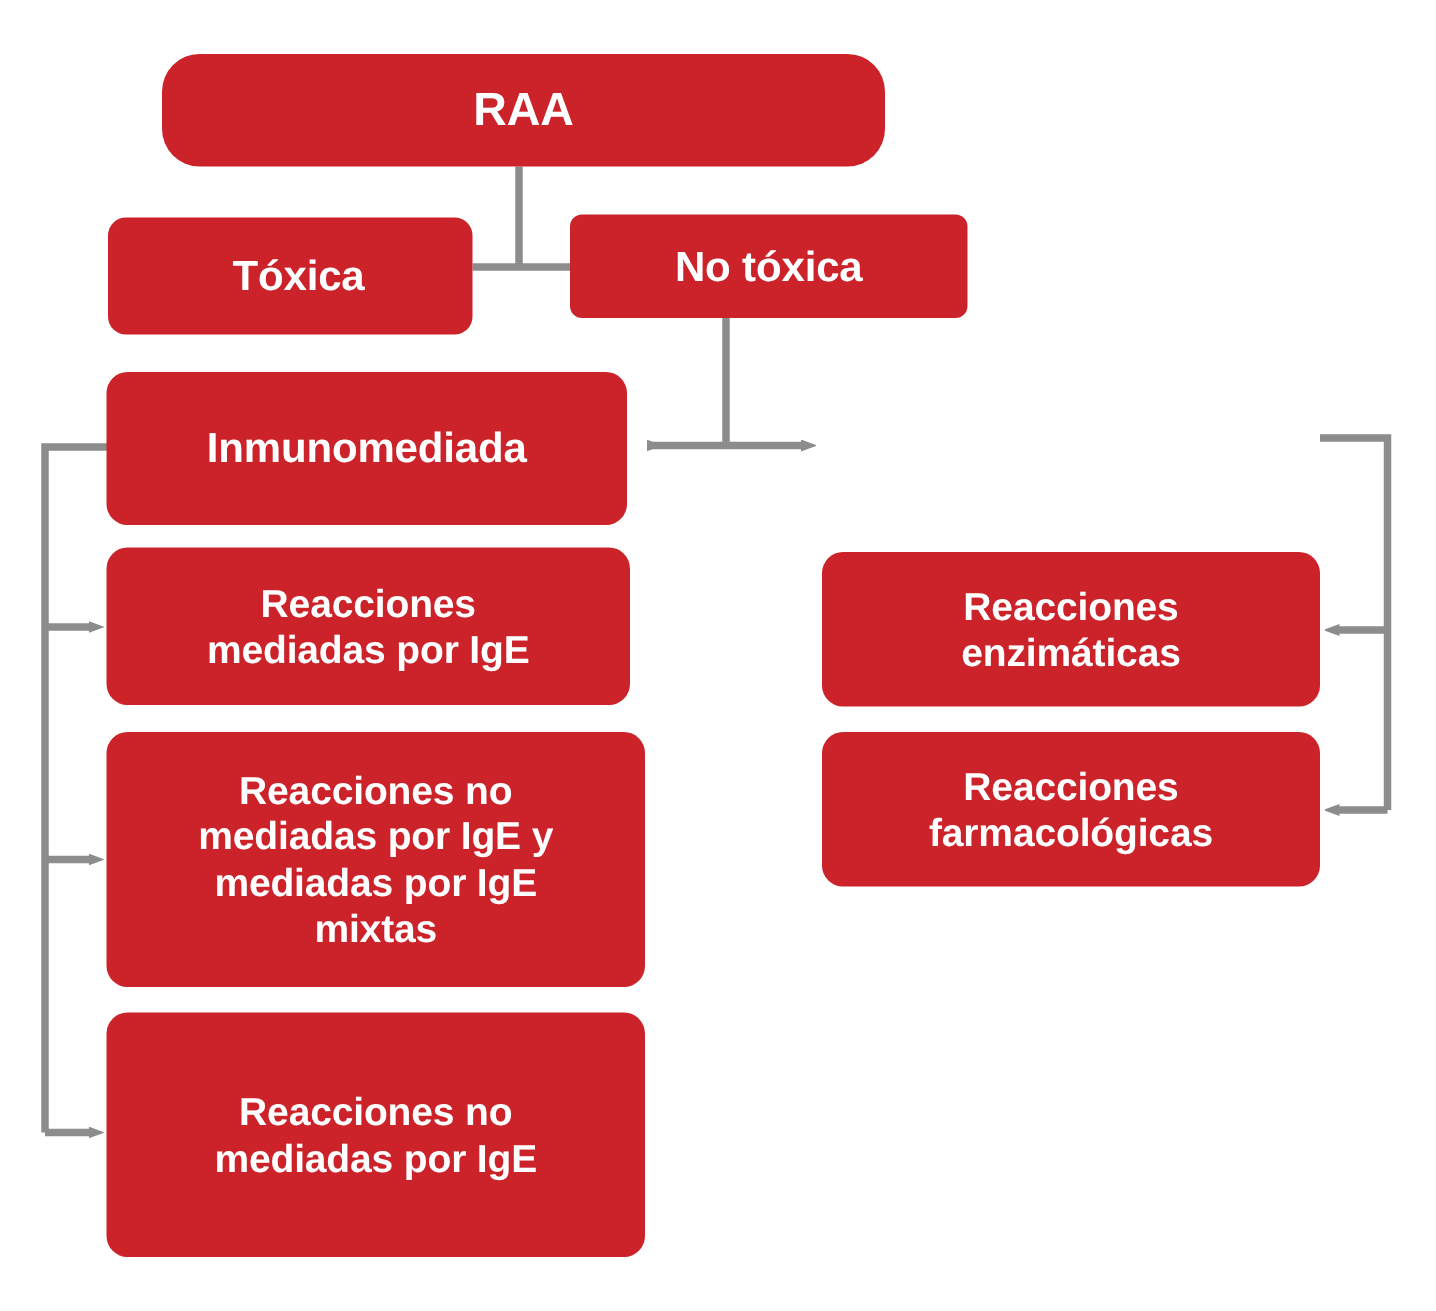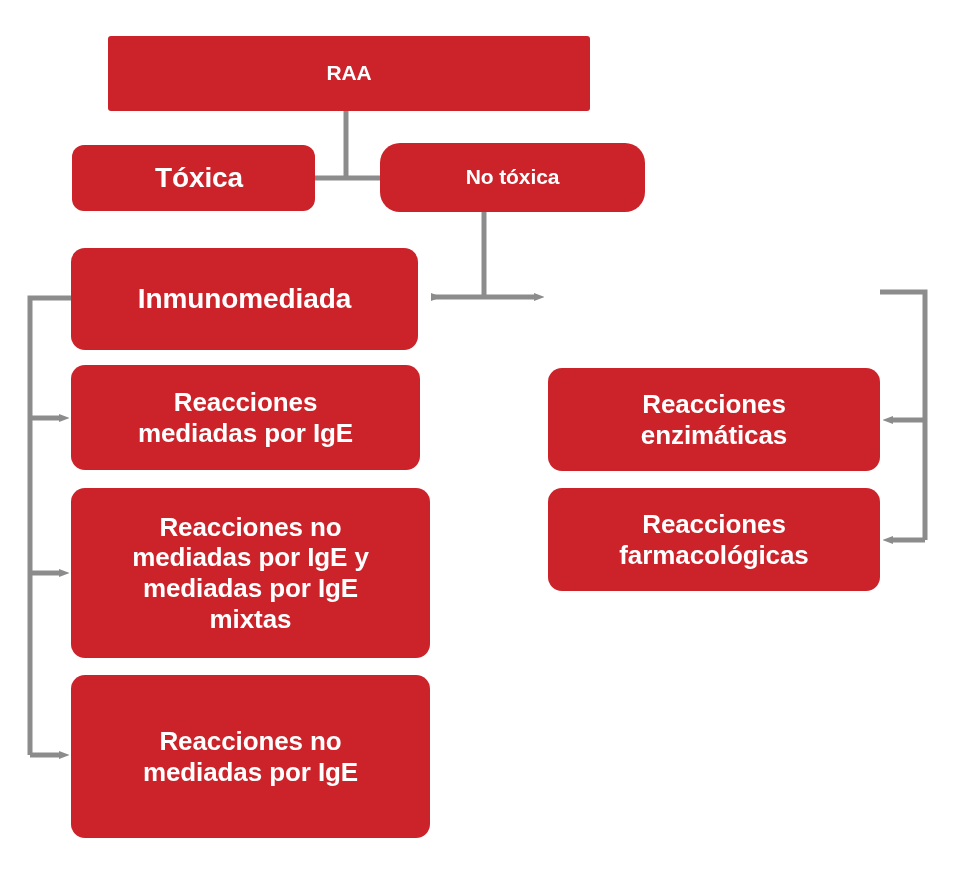--- a/index.html
+++ b/index.html
@@ -35,23 +35,23 @@
     display: flex;
     align-items: center;
     justify-content: center;
     text-align: center;
     font-weight: bold;
     line-height: 1.18;
     padding: 4px 10px;
     letter-spacing: -0.1px;
   }
   
-  .n-raa        { left: 108px; top: 36px;  width: 482px; height: 75px;  font-size: 21px; border-radius: 3px; }
-  .n-toxica     { left: 72px;  top: 145px; width: 243px; height: 66px;  font-size: 28px; border-radius: 12px; padding-left: 21px; }
-  .n-notoxica   { left: 380px; top: 143px; width: 265px; height: 69px;  font-size: 21px; border-radius: 20px; }
+  .n-raa        { left: 108px; top: 36px;  width: 482px; height: 75px;  font-size: 31px; border-radius: 25px; }
+  .n-toxica     { left: 72px;  top: 145px; width: 243px; height: 78px;  font-size: 28px; border-radius: 12px; padding-left: 21px; }
+  .n-notoxica   { left: 380px; top: 143px; width: 265px; height: 69px;  font-size: 28px; border-radius: 8px; }
   .n-inmuno     { left: 71px;  top: 248px; width: 347px; height: 102px; font-size: 28px; }
   .n-noinmuno   { left: 548px; top: 250px; width: 332px; height: 96px;  font-size: 28px; }
   .n-ige        { left: 71px;  top: 365px; width: 349px; height: 105px; font-size: 26px; }
   .n-enzim      { left: 548px; top: 368px; width: 332px; height: 103px; font-size: 26px; }
   .n-mixtas     { left: 71px;  top: 488px; width: 359px; height: 170px; font-size: 26px; }
   .n-farmaco    { left: 548px; top: 488px; width: 332px; height: 103px; font-size: 26px; }
   .n-noige      { left: 71px;  top: 675px; width: 359px; height: 163px; font-size: 26px; }
 </style>
 </head>
 <body>

